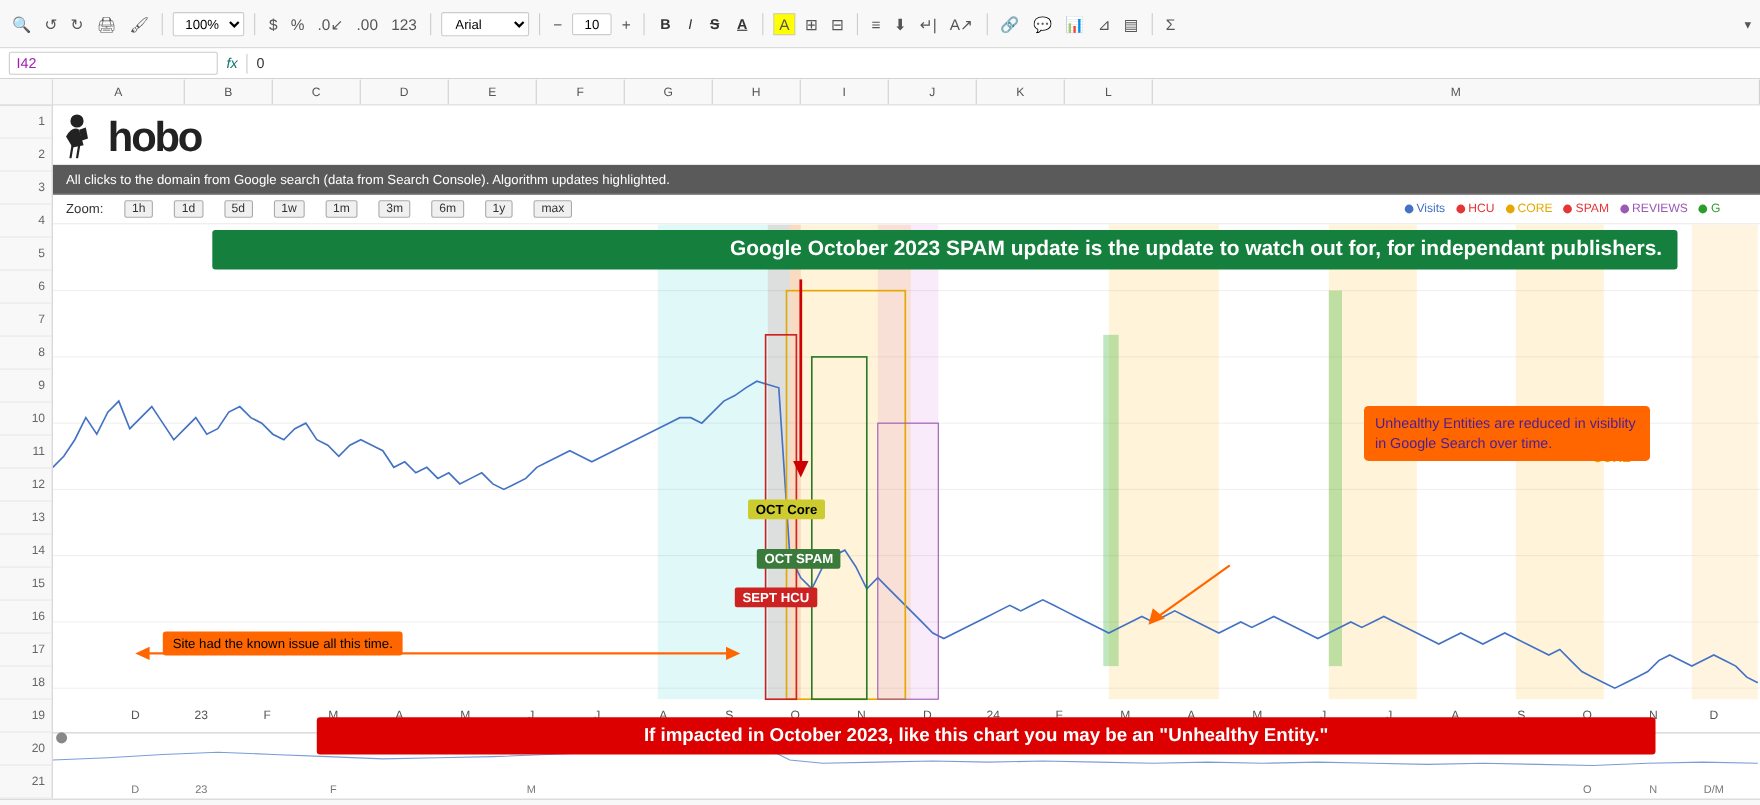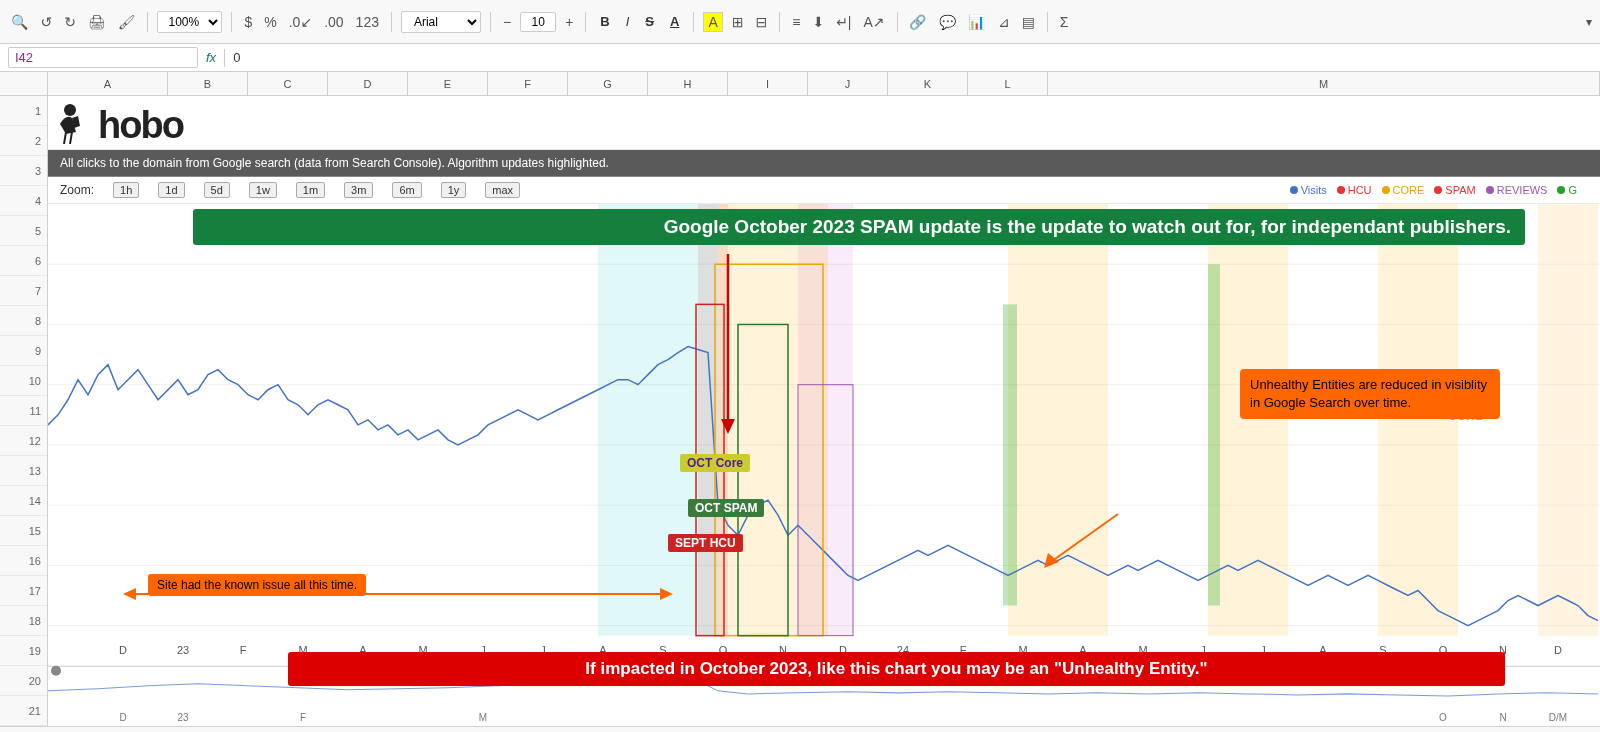--- a/index.html
+++ b/index.html
@@ -244,21 +244,21 @@
         <button class="zoom-btn">1h</button>
         <button class="zoom-btn">1d</button>
         <button class="zoom-btn">5d</button>
         <button class="zoom-btn">1w</button>
         <button class="zoom-btn">1m</button>
         <button class="zoom-btn">3m</button>
         <button class="zoom-btn">6m</button>
         <button class="zoom-btn">1y</button>
         <button class="zoom-btn">max</button>
 
-        <div style="margin-left:auto;display:flex;align-items:center;gap:10px;padding-right:23px">
+        <div style="margin-left:auto;display:flex;align-items:center;gap:10px;padding-right:36px">
           <div style="display:flex;align-items:center;gap:3px">
             <span style="width:8px;height:8px;background:#4472c4;border-radius:50%;display:inline-block"></span>
             <span style="font-size:11px;color:#4472c4">Visits</span>
           </div>
           <div style="display:flex;align-items:center;gap:3px">
             <span style="width:8px;height:8px;background:#e63535;border-radius:50%;display:inline-block"></span>
             <span style="font-size:11px;color:#e63535">HCU</span>
           </div>
           <div style="display:flex;align-items:center;gap:3px">
             <span style="width:8px;height:8px;background:#e6a800;border-radius:50%;display:inline-block"></span>
@@ -395,33 +395,33 @@
           <line x1="80" y1="390" x2="620" y2="390" stroke="#ff6600" stroke-width="2"></line>
           <polygon points="625,390 612,384 612,396" fill="#ff6600"></polygon>
 
           <polygon points="75,390 88,384 88,396" fill="#ff6600"></polygon>
 
           <line x1="1070" y1="310" x2="1000" y2="360" stroke="#ff6600" stroke-width="2"></line>
           <polygon points="996,364 1000,349 1011,358" fill="#ff6600"></polygon>
         </svg>
 
         
-        <div style="position:absolute;top:250px;left:632px;background:#cccc30;color:#4c1d95;font-size:12px;font-weight:bold;padding:2px 7px;border-radius:2px;z-index:20">OCT Core</div>
+        <div style="position:absolute;top:250px;left:632px;background:#cccc30;color:#000000;font-size:12px;font-weight:bold;padding:2px 7px;border-radius:2px;z-index:20">OCT Core</div>
 
         
         <div style="position:absolute;top:295px;left:640px;background:#3a7a3a;color:#fff;font-size:12px;font-weight:bold;padding:2px 7px;border-radius:2px;z-index:20">OCT SPAM</div>
 
         
         <div style="position:absolute;top:330px;left:620px;background:#cc2222;color:#fff;font-size:12px;font-weight:bold;padding:2px 7px;border-radius:2px;z-index:20">SEPT HCU</div>
 
         
         <div style="position:absolute;top:370px;left:100px;background:#ff6600;color:#000000;font-size:12px;padding:4px 9px;border-radius:3px;z-index:20">Site had the known issue all this time.</div>
 
         
-        <div style="position:absolute;top:165px;right:100px;width:260px;background:#ff6600;color:#000000;font-size:13px;padding:7px 10px;border-radius:4px;z-index:20;line-height:1.4">Unhealthy Entities are reduced in visiblity
+        <div style="position:absolute;top:165px;right:100px;width:260px;background:#ff6600;color:#4c1d95;font-size:13px;padding:7px 10px;border-radius:4px;z-index:20;line-height:1.4">Unhealthy Entities are reduced in visiblity
 in Google Search over time.</div>
 
         
         <div style="position:absolute;bottom:40px;left:240px;right:95px;background:#dd0000;color:#fff;font-size:17px;font-weight:bold;padding:7px 14px;border-radius:3px;text-align:center;z-index:20">If impacted in October 2023, like this chart you may be an "Unhealthy Entity."</div>
 
       </div>
     </div>
   </div>
 </div>
 

